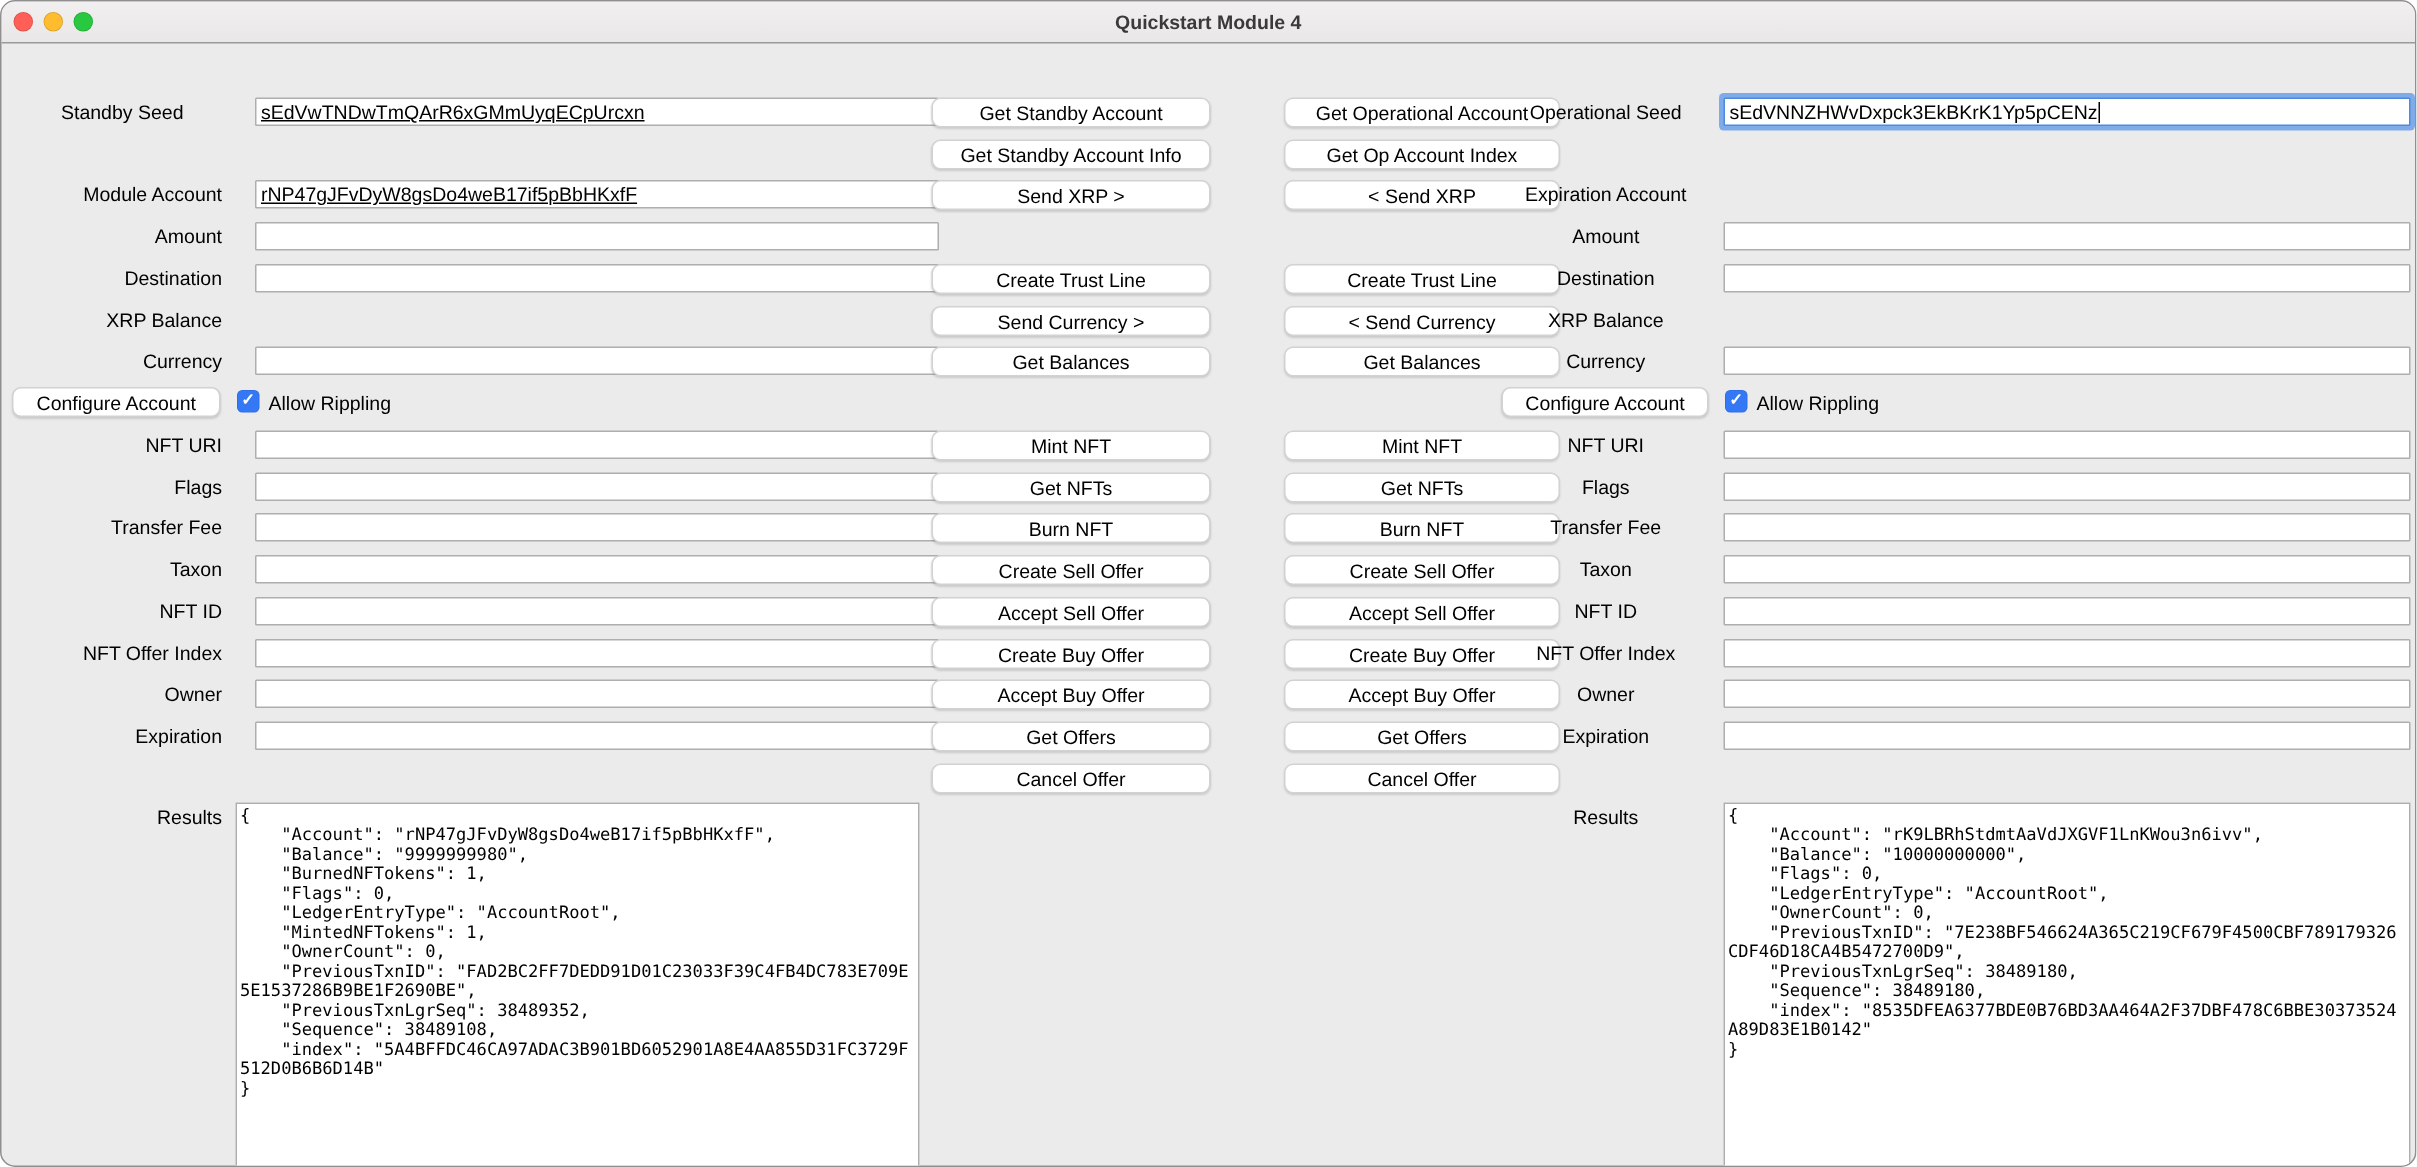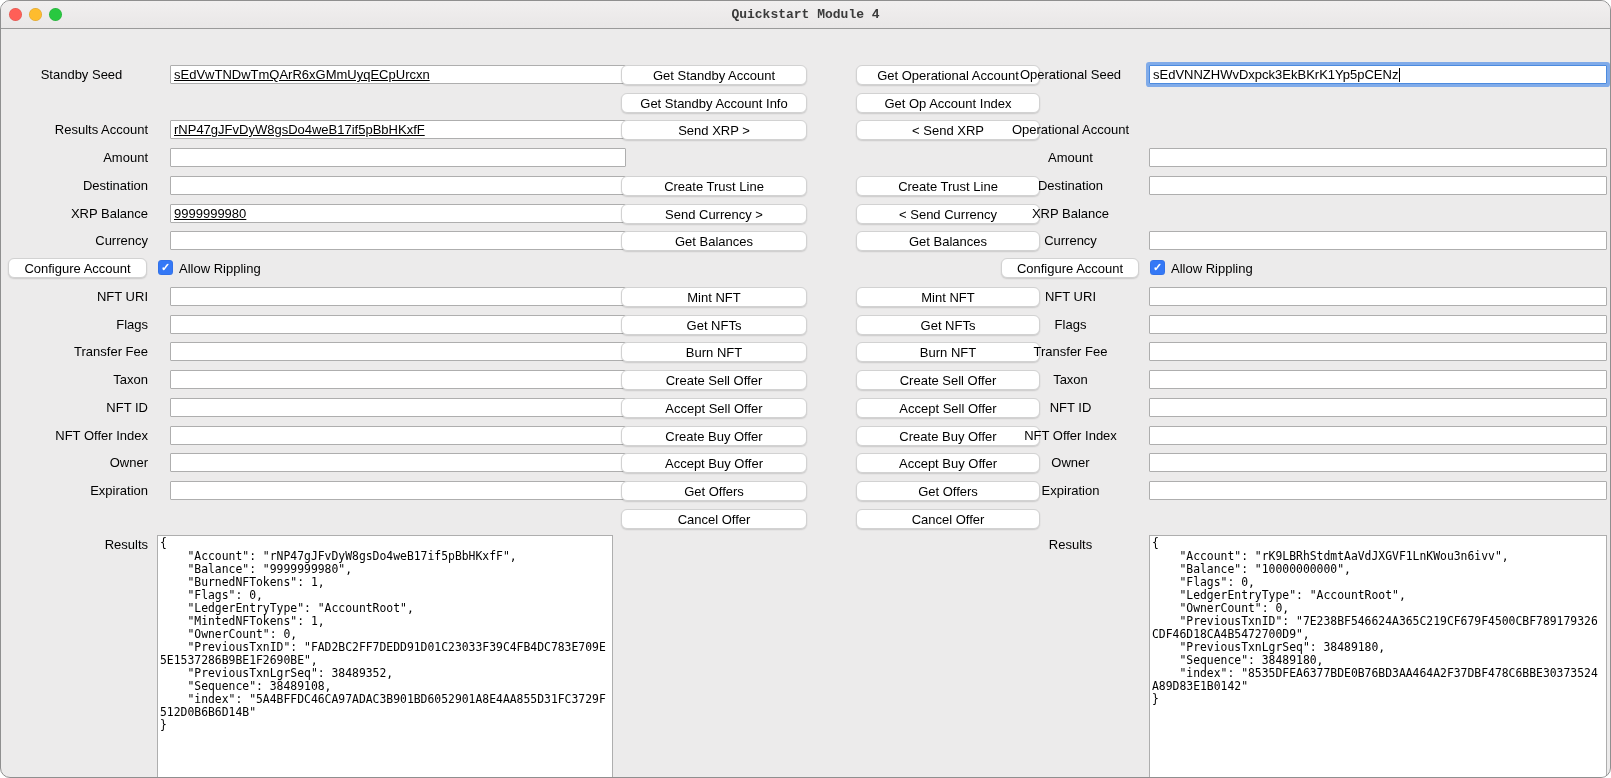--- a/index.html
+++ b/index.html
@@ -1,19 +1,19 @@
 <!DOCTYPE html>
 <html lang="en"><head>
 <meta charset="utf-8">
 <title>Quickstart Module 4</title>
 <style>
   html,body{margin:0;padding:0;background:#ffffff;}
   body{width:1611px;height:778px;position:relative;font-family:"Liberation Sans",sans-serif;-webkit-font-smoothing:antialiased;}
   .window{position:absolute;left:0;top:0;width:1609px;height:776px;border:1px solid #8F8F8F;border-radius:10px;overflow:hidden;background:#ECEBEB;}
-  .titlebar{position:absolute;left:0;top:0;width:100%;height:27px;background:linear-gradient(#F1EFEF,#E9E7E7);border-bottom:1px solid #9A9A9A;font-family:Liberation Mono, monospace;}
+  .titlebar{position:absolute;left:0;top:0;width:100%;height:27px;background:linear-gradient(#F1EFEF,#E9E7E7);border-bottom:1px solid #9A9A9A;}
   .title{line-height:27px;text-align:center;font-size:13px;font-weight:bold;color:#3A3A3A;}
   .traffic{position:absolute;left:8px;top:7px;display:flex;gap:7px;}
   .tl{width:13px;height:13px;border-radius:50%;display:inline-block;box-shadow:inset 0 0 0 0.5px rgba(0,0,0,0.15);}
   .tl.red{background:#FF5F57;} .tl.yellow{background:#FEBC2E;} .tl.green{background:#28C840;}
   .content{position:absolute;left:0;top:28px;right:0;bottom:0;}
   .lbl{position:absolute;height:19px;line-height:19px;font-size:13px;color:#000;white-space:nowrap;}
   .lbl.L{left:0;width:147px;text-align:right;}
   .lbl.R{left:996px;width:147px;text-align:center;}
   .lbl.first{left:7px;width:147px;text-align:center;}
   .inp{position:absolute;height:19px;box-sizing:border-box;background:#fff;border:1px solid #AEAEAE;border-radius:1px;font:13px "Liberation Sans",sans-serif;color:#000;padding:0 3px;outline:none;}
@@ -45,31 +45,30 @@
       <span class="tl green"></span>
     </div>
     <div class="title">Quickstart Module 4</div>
   </div>
 
   <div class="content">
 
     <div class="lbl first" style="top:36px">Standby Seed</div>
     <input class="inp L" style="top: 36px;" value="sEdVwTNDwTmQArR6xGMmUyqECpUrcxn">
 
-    <div class="lbl L" style="top:91px">Results Account</div>
+    <div class="lbl L" style="top:91px">Module Account</div>
     <input class="inp L" style="top: 91px;" value="rNP47gJFvDyW8gsDo4weB17if5pBbHKxfF">
 
     <div class="lbl L" style="top:119px">Amount</div>
     <input class="inp L" style="top: 119px;" value="">
 
     <div class="lbl L" style="top:147px">Destination</div>
     <input class="inp L" style="top: 147px;" value="">
 
     <div class="lbl L" style="top:175px">XRP Balance</div>
-    <input class="inp L" style="top: 175px;" value="9999999980">
 
     <div class="lbl L" style="top:202px">Currency</div>
     <input class="inp L" style="top: 202px;" value="">
 
     <button class="btn cfgL" style="top:229px">Configure Account</button>
     <span class="cb" style="left:157px;top:231px"></span>
     <div class="cblbl" style="left:178px;top:229px">Allow Rippling</div>
 
     <div class="lbl L" style="top:258px">NFT URI</div>
     <input class="inp L" style="top: 258px;" value="">
@@ -141,21 +140,21 @@
     <button class="btn c2" style="top:424px">Accept Buy Offer</button>
     <button class="btn c2" style="top:452px">Get Offers</button>
     <button class="btn c2" style="top:480px">Cancel Offer</button>
 
     <div class="lbl R" style="top:36px">Operational Seed</div>
     <div class="fakeinp focusring" style="top:36px">
       <span>sEdVNNZHWvDxpck3EkBKrK1Yp5pCENz</span>
       <span class="caret"></span>
     </div>
 
-    <div class="lbl R" style="top:91px">Operational Account</div>
+    <div class="lbl R" style="top:91px">Expiration Account</div>
 
     <div class="lbl R" style="top:119px">Amount</div>
     <input class="inp R" style="top: 119px;" value="">
 
     <div class="lbl R" style="top:147px">Destination</div>
     <input class="inp R" style="top: 147px;" value="">
 
     <div class="lbl R" style="top:175px">XRP Balance</div>
 
     <div class="lbl R" style="top:202px">Currency</div>

